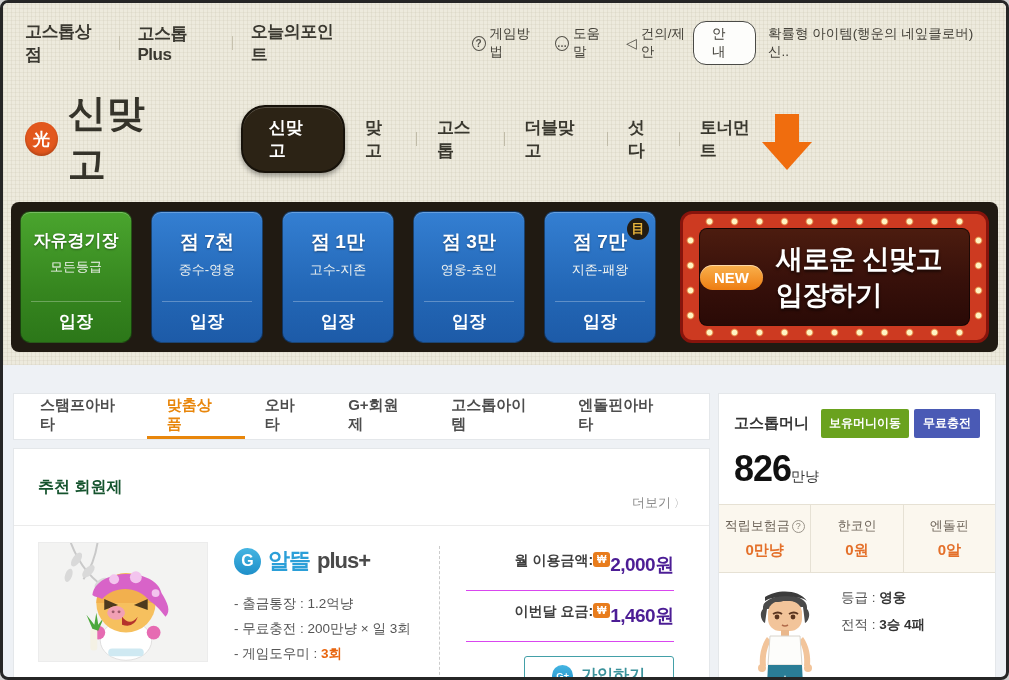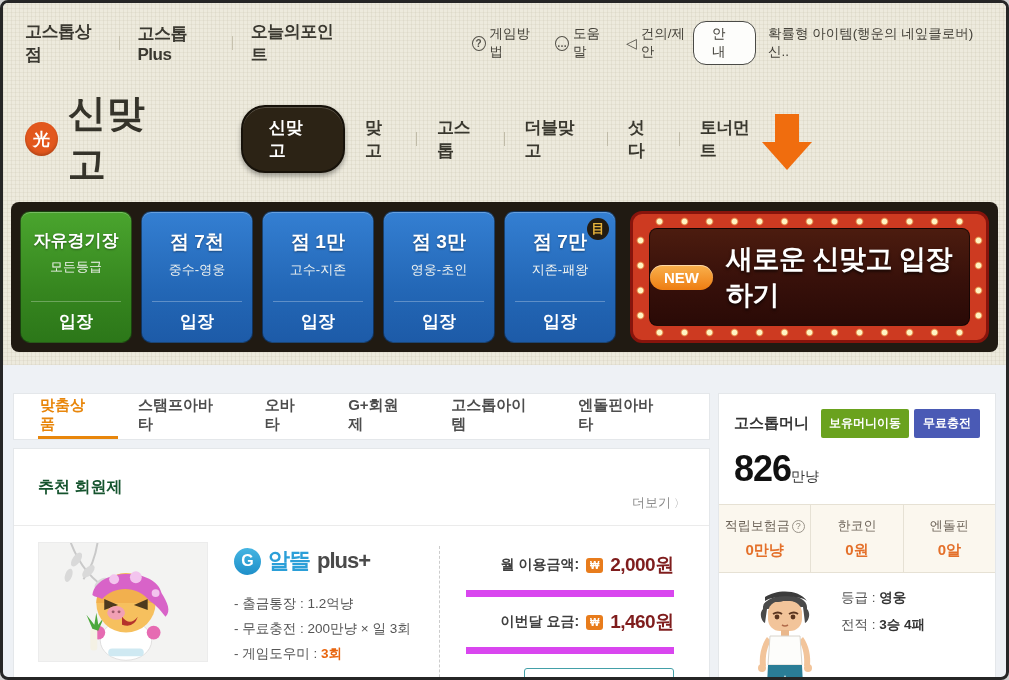--- a/index.html
+++ b/index.html
@@ -44,21 +44,21 @@
     border:2px solid #17120a; cursor:pointer;}
   .nav-item{ font-size:17px; font-weight:bold; color:#3a382f; cursor:pointer; letter-spacing:-0.5px;}
   .nav-sep{ width:1px; height:14px; background:#c0bba8; }
   .down-arrow{ margin-left:auto; margin-right:168px; margin-top:6px; }
   .arrow-shaft{ width:24px; height:28px; background:#f06d0e; margin:0 auto; }
   .arrow-head{ width:0; height:0; border-left:25px solid transparent; border-right:25px solid transparent;
     border-top:28px solid #f06d0e; }
 
   
   .strip{ margin:2px 8px 0 8px; height:150px; background:#201a12; border-radius:8px;
-    display:flex; gap:9px; padding:9px; }
+    display:flex; gap:19px; padding:9px; }
   .room-card{ width:112px; border-radius:10px; display:flex; flex-direction:column; text-align:center;
     position:relative; cursor:pointer; border:1px solid rgba(0,0,0,.45);
     box-shadow:inset 0 1px 0 rgba(255,255,255,.25); }
   .room-green{ background:linear-gradient(180deg,#4aa52e 0%, #36861f 60%, #2c7719 100%); }
   .room-blue{ background:linear-gradient(180deg,#347fd2 0%, #2367b6 60%, #1d5ba8 100%); }
   .room-title{ margin-top:17px; font-size:19px; font-weight:bold; color:#fff; text-shadow:0 1px 2px rgba(0,0,0,.4);}
   .room-card.small-title .room-title{ font-size:17px; }
   .room-sub{ margin-top:6px; font-size:13px; color:#f2f4f0; }
   .room-spacer{ flex:1; }
   .room-div{ height:1px; background:rgba(255,255,255,.28); margin:0 10px; }
@@ -108,27 +108,27 @@
   .product-info{ margin-left:26px; padding-top:4px; }
   .plogo{ display:flex; align-items:center; gap:7px; }
   .plogo-g{ width:27px; height:27px; border-radius:50%; background:linear-gradient(180deg,#45b5e2,#1e8fc9);
     color:#fff; font-weight:bold; font-size:16px; display:flex; align-items:center; justify-content:center;}
   .plogo-blue{ font-size:22px; font-weight:bold; color:#2b9fd8; letter-spacing:-1px;}
   .plogo-dark{ font-size:22px; font-weight:bold; color:#4a4a4a; letter-spacing:-1px;}
   .pdetails{ margin-top:16px; font-size:13.5px; color:#555; line-height:1.85; }
   .orange-val{ color:#e8650f; font-weight:bold; }
   .dash-div{ border-left:1px dashed #ccc; align-self:stretch; margin:4px 0 4px 28px; }
   .price-col{ margin-left:26px; width:208px; padding-top:2px;}
-  .price-row{ display:flex; align-items:center; justify-content:flex-end; gap:7px; padding:8px 0 12px 0;
-    border-bottom:7px solid #d946ef; }
+  .price-row{ display:flex; justify-content:flex-end; padding:8px 0 12px 0;
+    border-bottom:1px solid #d946ef; }
   .price-row.second{ padding-top:12px; }
   .price-label{ font-size:14px; font-weight:bold; color:#3f3f3f; }
   .won-icon{ width:17px; height:15px; background:#e87c1c; border-radius:3px; color:#fff; font-size:10px;
     font-weight:bold; display:flex; align-items:center; justify-content:center; }
-  .price-val{ font-size:19px; font-weight:bold; color:#7f1d1d; letter-spacing:-0.5px;}
+  .price-val{ font-size:19px; font-weight:bold; color:#4c1d95; letter-spacing:-0.5px;}
   .join-btn{ margin-top:14px; margin-left:auto; width:150px; height:38px; background:#fff;
     border:1.6px solid #43a0a8; border-radius:3px; display:flex; align-items:center; justify-content:center;
     gap:8px; cursor:pointer; }
   .join-icon{ width:21px; height:21px; border-radius:50%; background:linear-gradient(180deg,#45b5e2,#1e8fc9);
     color:#fff; font-size:9.5px; font-weight:bold; display:flex; align-items:center; justify-content:center;}
   .join-label{ font-size:16px; font-weight:bold; color:#3b929b; }
 
   
   .sidebar{ min-height:360px; }
   .side-top{ display:flex; justify-content:flex-end; gap:6px; padding:11px 13px; border-bottom:1px solid #e7e7e7;}
@@ -263,22 +263,22 @@
         </div>
       </div>
     </div>
   </div>
 
   <div class="lower">
 
     <div class="main-col">
 
       <div class="card tabs">
+        <span class="tab">스탬프아바타</span>
         <span class="tab active">맞춤상품</span>
-        <span class="tab">스탬프아바타</span>
         <span class="tab">오바타</span>
         <span class="tab">G+회원제</span>
         <span class="tab">고스톱아이템</span>
         <span class="tab">엔돌핀아바타</span>
       </div>
 
       <div class="card">
         <div class="sec-head">
           <span class="sec-title">추천 회원제</span>
           <span class="more-link"><span>더보기</span><span class="chev">〉</span></span>

